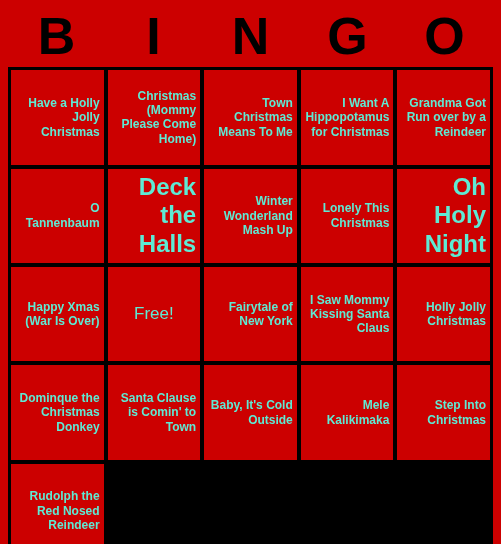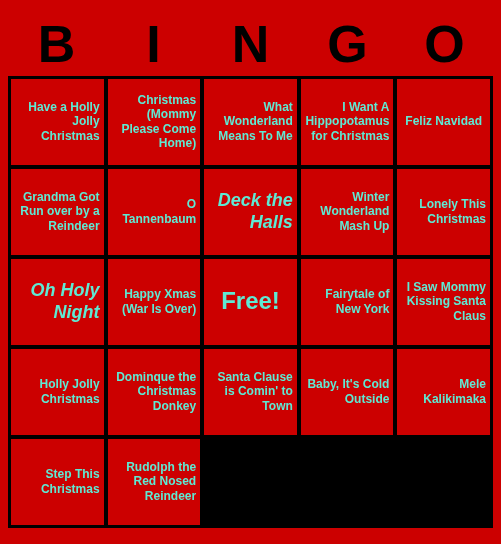--- a/index.html
+++ b/index.html
@@ -44,56 +44,54 @@
       justify-content: center;
       text-align: right;
       padding: 4px;
       min-height: 88px;
       font-size: 12px;
       font-weight: bold;
       color: #5eead4;
       line-height: 1.2;
     }
     .bingo-cell.free {
-      font-size: 24px;
-      font-weight: bold;
+      font-size: 17px;
+      font-weight: normal;
     }
     .bingo-cell.large-text {
-      font-size: 18px;
-      font-style: italic;
+      font-size: 24px;
     }
   </style>
 </head>
 <body>
 
 <div class="bingo-card">
   <div class="bingo-header">
     <div class="bingo-letter">B</div>
     <div class="bingo-letter">I</div>
     <div class="bingo-letter">N</div>
     <div class="bingo-letter">G</div>
     <div class="bingo-letter">O</div>
   </div>
   <div class="bingo-grid" id="grid-container">
   <div class="bingo-cell">Have a Holly Jolly Christmas</div>
       <div class="bingo-cell">Christmas (Mommy Please Come Home)</div>
-      <div class="bingo-cell">What Wonderland Means To Me</div>
+      <div class="bingo-cell">Town Christmas Means To Me</div>
       <div class="bingo-cell">I Want A Hippopotamus for Christmas</div>
-      <div class="bingo-cell">Feliz Navidad</div>
       <div class="bingo-cell">Grandma Got Run over by a Reindeer</div>
       <div class="bingo-cell">O Tannenbaum</div>
       <div class="bingo-cell large-text">Deck the Halls</div>
       <div class="bingo-cell">Winter Wonderland Mash Up</div>
       <div class="bingo-cell">Lonely This Christmas</div>
       <div class="bingo-cell large-text">Oh Holy Night</div>
       <div class="bingo-cell">Happy Xmas (War Is Over)</div>
       <div class="bingo-cell free">Free!</div>
       <div class="bingo-cell">Fairytale of New York</div>
       <div class="bingo-cell">I Saw Mommy Kissing Santa Claus</div>
       <div class="bingo-cell">Holly Jolly Christmas</div>
       <div class="bingo-cell">Dominque the Christmas Donkey</div>
       <div class="bingo-cell">Santa Clause is Comin' to Town</div>
       <div class="bingo-cell">Baby, It's Cold Outside</div>
       <div class="bingo-cell">Mele Kalikimaka</div>
-      <div class="bingo-cell">Step This Christmas</div>
+      <div class="bingo-cell">Step Into Christmas</div>
       <div class="bingo-cell">Rudolph the Red Nosed Reindeer</div>
     </div>
 </div>
 
 </body></html>

